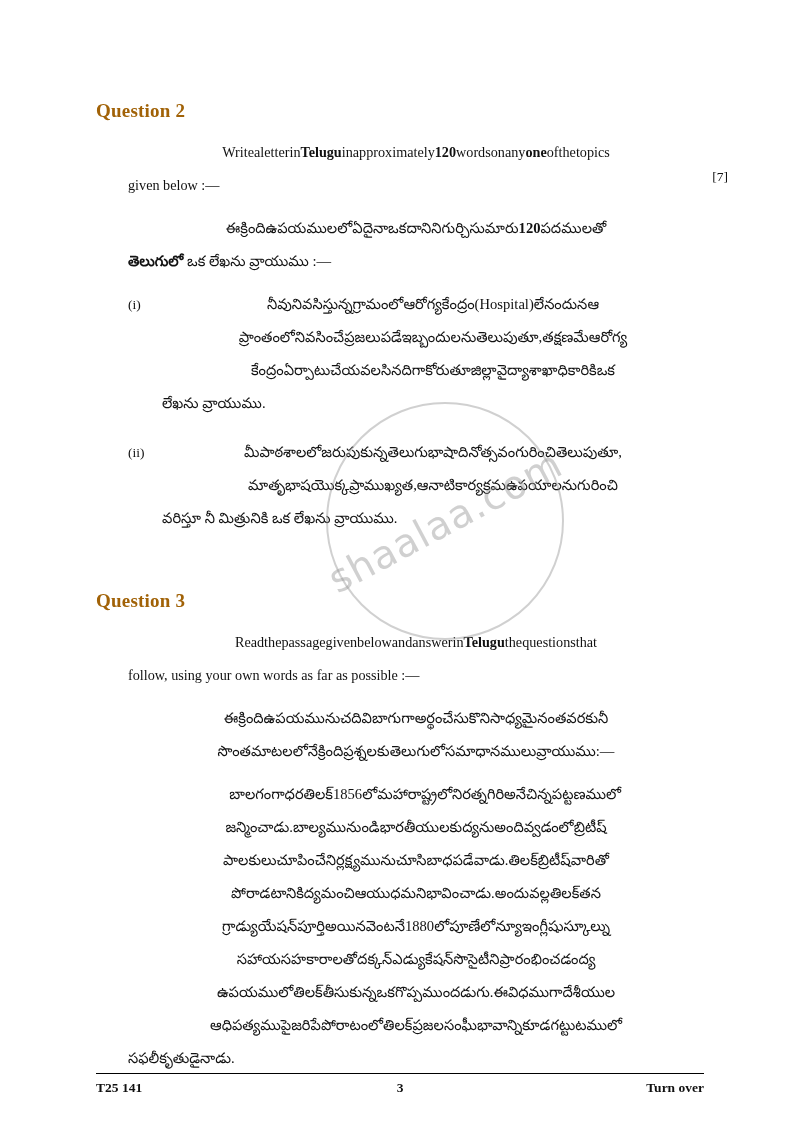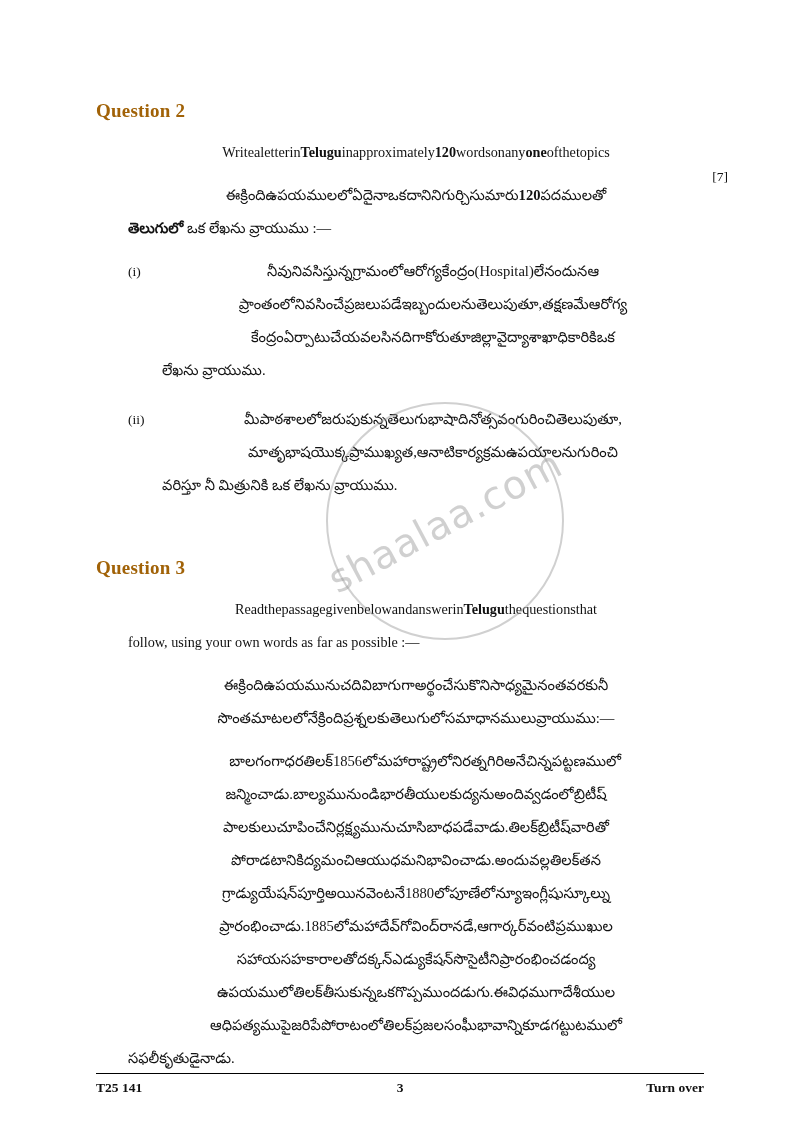--- a/index.html
+++ b/index.html
@@ -161,20 +161,21 @@
             <span>approximately</span>
             <span class="bold">120</span>
             <span>words</span>
             <span>on</span>
             <span>any</span>
             <span class="bold">one</span>
             <span>of</span>
             <span>the</span>
             <span>topics</span>
         </span>
+        <span class="line">given below :—</span>
       </p>
 
       <p class="para te">
         <span class="line sp">
           <span>ఈ</span>
             <span>క్రింది</span>
             <span>ఉపయములలో</span>
             <span>ఏదైనా</span>
             <span>ఒక</span>
             <span>దానిని</span>
@@ -348,30 +349,20 @@
             <span>పూర్తి</span>
             <span>అయిన</span>
             <span>వెంటనే</span>
             <span>1880లో</span>
             <span>పూణేలో</span>
             <span>న్యూ</span>
             <span>ఇంగ్లీషు</span>
             <span>స్కూల్ను</span>
         </span>
         <span class="line sp">
-          <span>ప్రారంభించాడు.</span>
-            <span>1885లో</span>
-            <span>మహాదేవ్</span>
-            <span>గోవింద్</span>
-            <span>రానడే,</span>
-            <span>ఆగార్కర్</span>
-            <span>వంటి</span>
-            <span>ప్రముఖుల</span>
-        </span>
-        <span class="line sp">
           <span>సహాయ</span>
             <span>సహకారాలతో</span>
             <span>దక్కన్</span>
             <span>ఎడ్యుకేషన్</span>
             <span>సొసైటీని</span>
             <span>ప్రారంభించడం</span>
             <span>ద్య</span>
         </span>
         <span class="line sp">
           <span>ఉపయములో</span>

